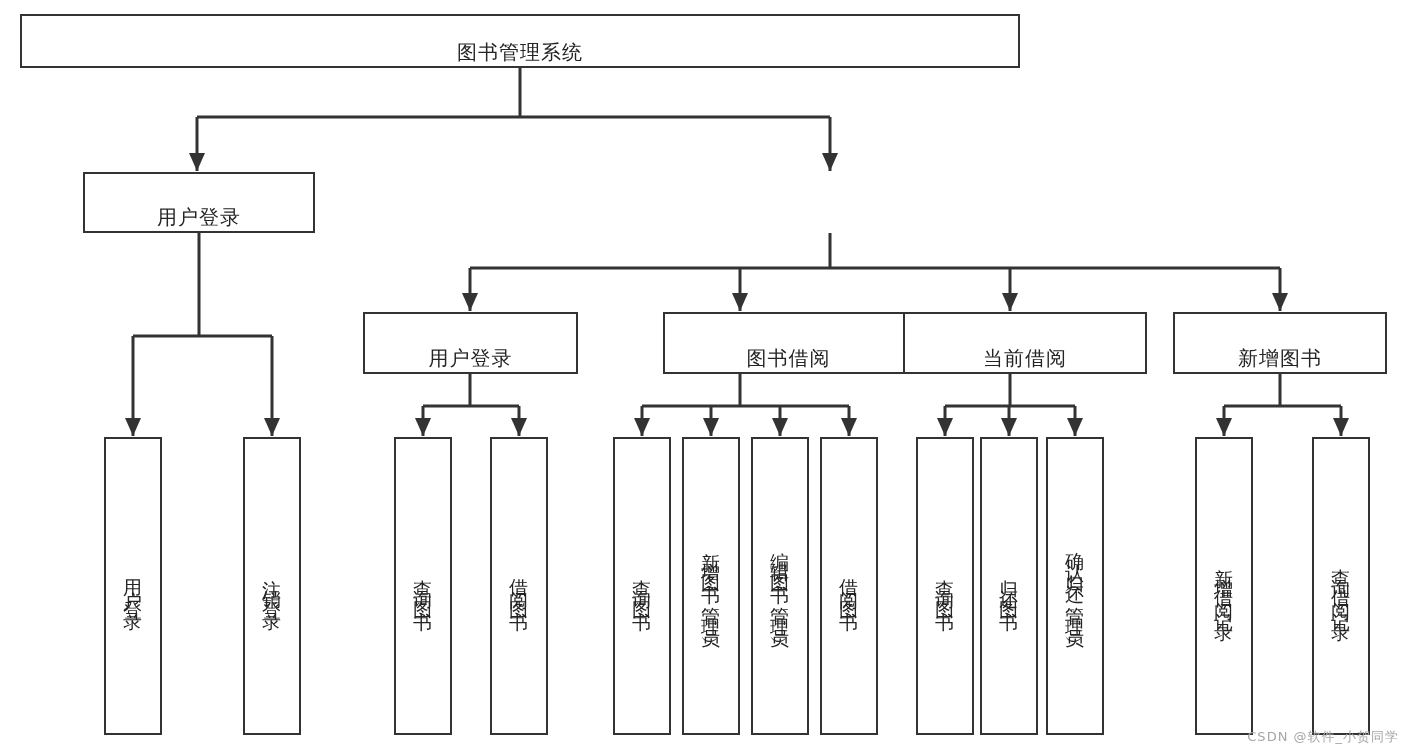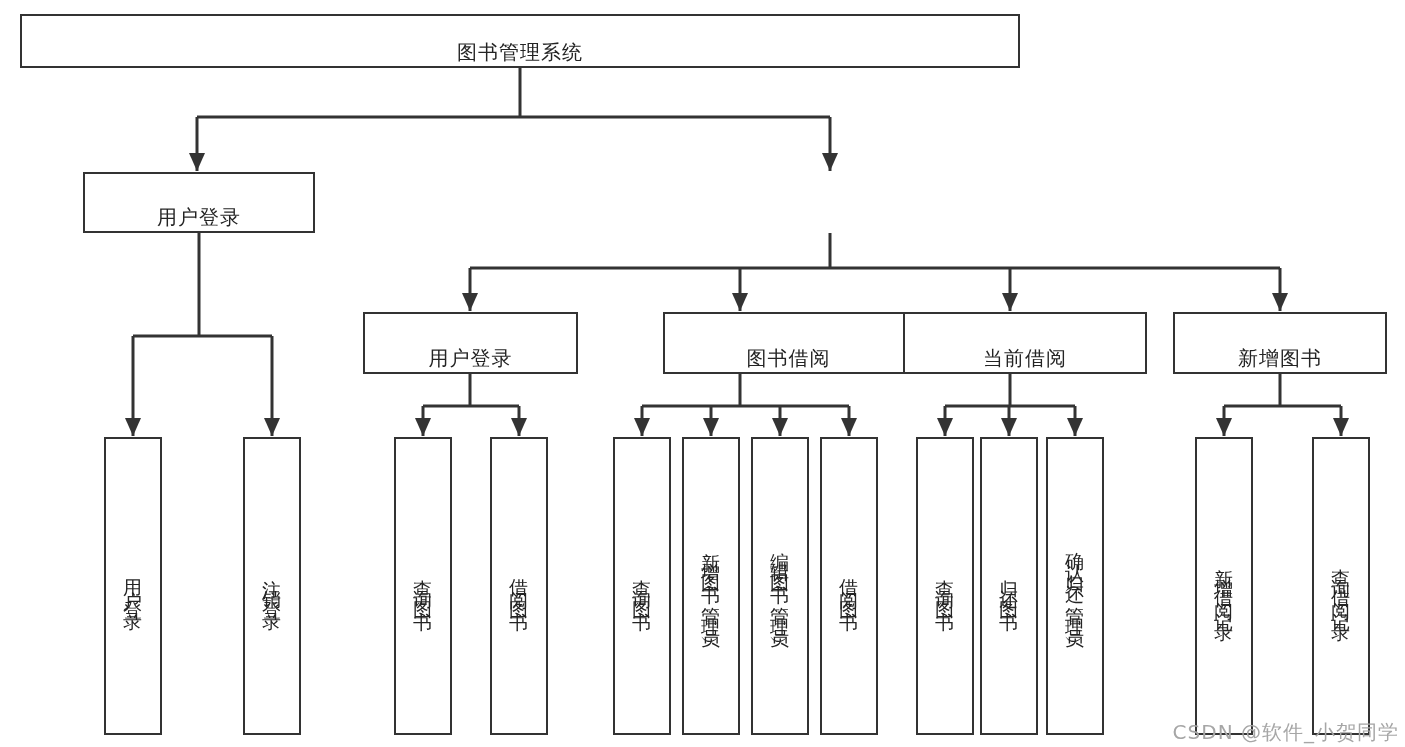--- a/index.html
+++ b/index.html
@@ -47,21 +47,21 @@
     writing-mode: vertical-rl;
     text-orientation: mixed;
     font-size: 19px;
     line-height: 1;
     letter-spacing: 11px;
   }
   .watermark {
     position: absolute;
     right: 6px;
     bottom: 1px;
-    font-size: 20px;
+    font-size: 13px;
     color: #a6a6a6;
     letter-spacing: 1px;
     white-space: nowrap;
   }
 </style>
 </head>
 <body>
 
 <div class="canvas">
 

